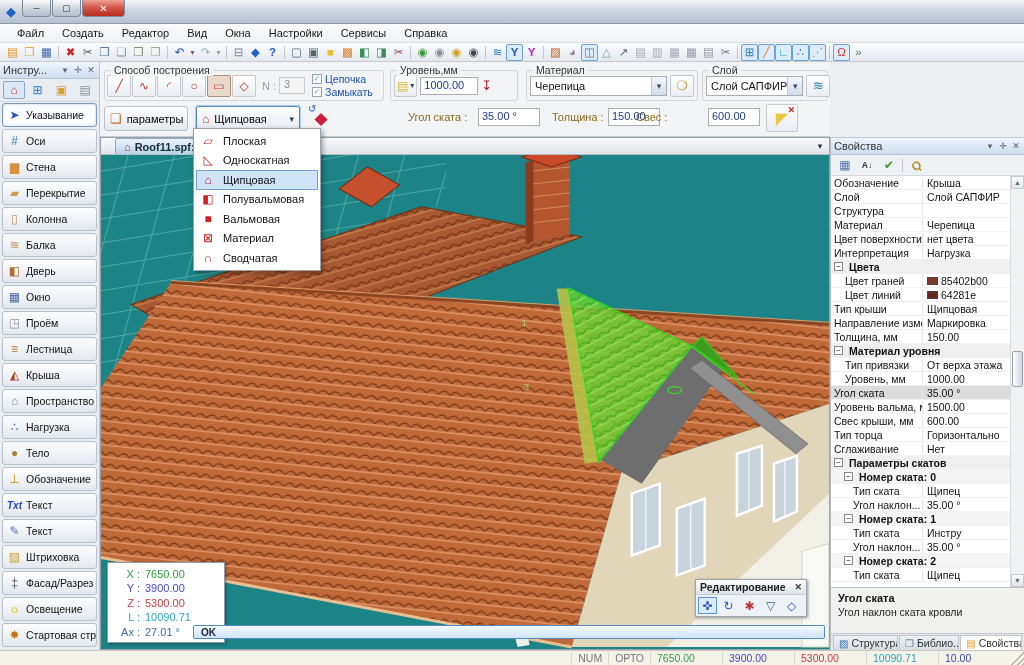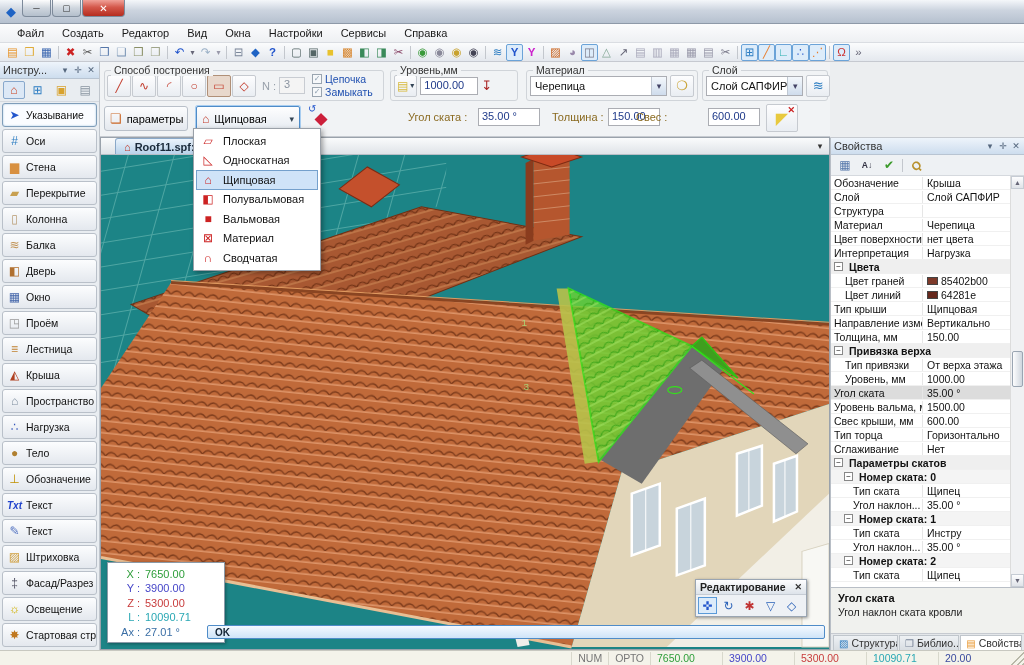--- a/index.html
+++ b/index.html
@@ -555,21 +555,21 @@
         </div>
         <div class="crow" style="color: rgb(42, 168, 180);">
           <span class="clabel">L :</span>
           <span>10090.71</span>
         </div>
         <div class="crow" style="color: rgb(58, 110, 165);">
           <span class="clabel">Ax :</span>
           <span>27.01 °</span>
         </div>
       </div>
-    <span class="cok" style="position:absolute;left:106px;bottom:10px;z-index:5">OK</span>
+    <span class="cok" style="position:absolute;left:92px;bottom:10px;z-index:5">OK</span>
 
     <div class="editbar">
       <div class="eb-title">
         <span>Редактирование</span>
         <span class="eb-close">✕</span>
       </div>
       <div class="eb-icons">
 
       <span class="ebi boxed" style="color: rgb(34, 85, 204);">✜</span>
           <span class="ebi" style="color: rgb(43, 98, 184);">↻</span>
@@ -677,34 +677,34 @@
           <span class="pvalue">
 
             <span>Щипцовая</span>
           </span>
         </div>
         <div class="prow">
 
           <span class="plabel">Направление изме...</span>
           <span class="pvalue">
 
-            <span>Вертикально</span>
+            <span>Маркировка</span>
           </span>
         </div>
         <div class="prow">
 
           <span class="plabel">Толщина, мм</span>
           <span class="pvalue">
 
             <span>150.00</span>
           </span>
         </div>
         <div class="pgroup">
           <span class="pexp">−</span>
-          <span class="plabel">Привязка верха</span>
+          <span class="plabel">Материал уровня</span>
           <span class="pvalue">
 
             <span></span>
           </span>
         </div>
         <div class="prow sub">
 
           <span class="plabel">Тип привязки</span>
           <span class="pvalue">
 
@@ -864,21 +864,21 @@
 <div class="statusbar">
   <span class="sb-fill"></span>
   <span style="display:flex;height:13px">
 
   <span class="scell" style="color: rgb(119, 119, 119);">NUM</span>
       <span class="scell" style="color: rgb(119, 119, 119);">ОРТО</span>
       <span class="scell num" style="color: rgb(46, 158, 58);">7650.00</span>
       <span class="scell num" style="color: rgb(70, 70, 200);">3900.00</span>
       <span class="scell num" style="color: rgb(200, 60, 60);">5300.00</span>
       <span class="scell num" style="color: rgb(42, 168, 180);">10090.71</span>
-      <span class="scell num" style="color: rgb(58, 74, 158);">20.00</span>
+      <span class="scell num" style="color: rgb(58, 74, 158);">10.00</span>
     </span>
   <span class="grip"></span>
 </div>
 
 <div class="dropdown">
 
 <div class="dd-item">
       <span class="dicon">▱</span>
       <span>Плоская</span>
     </div>

